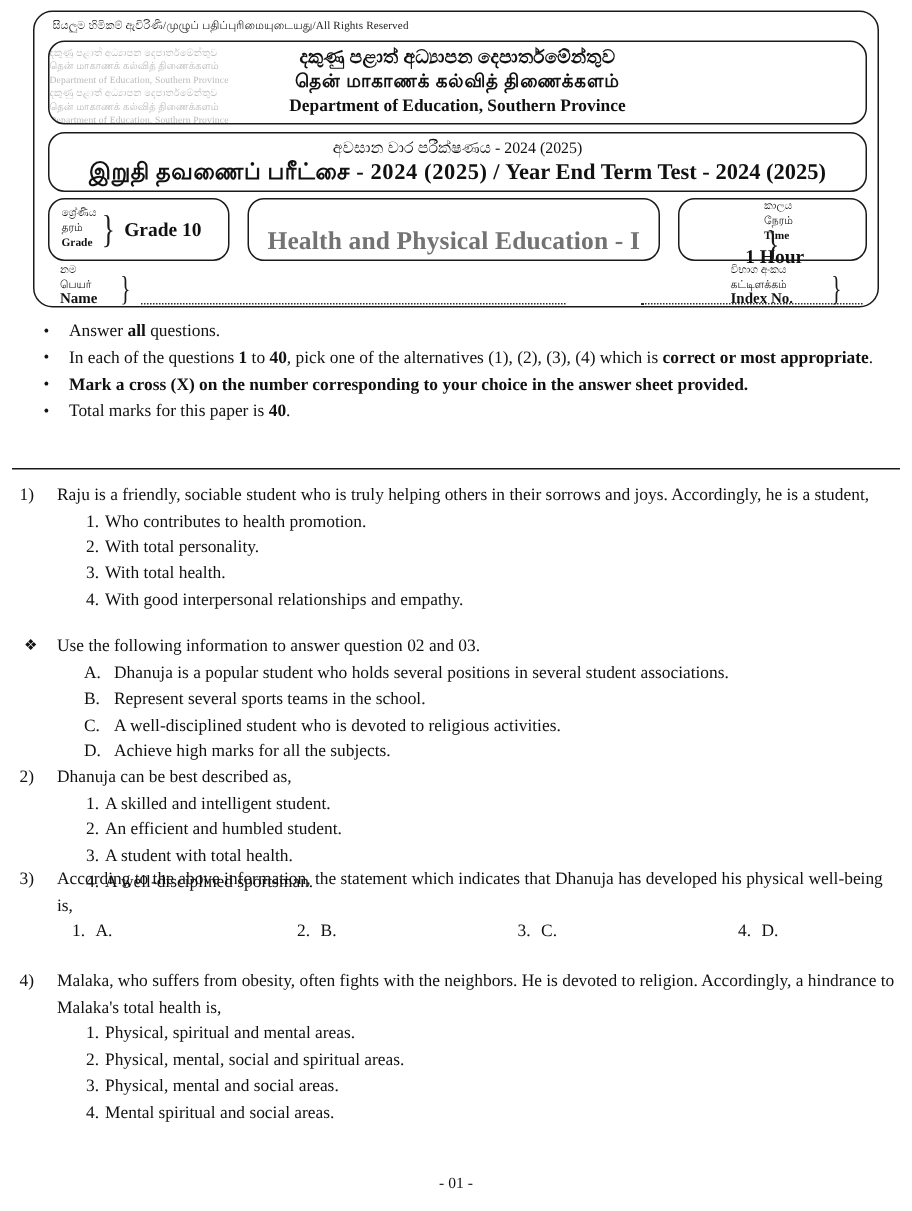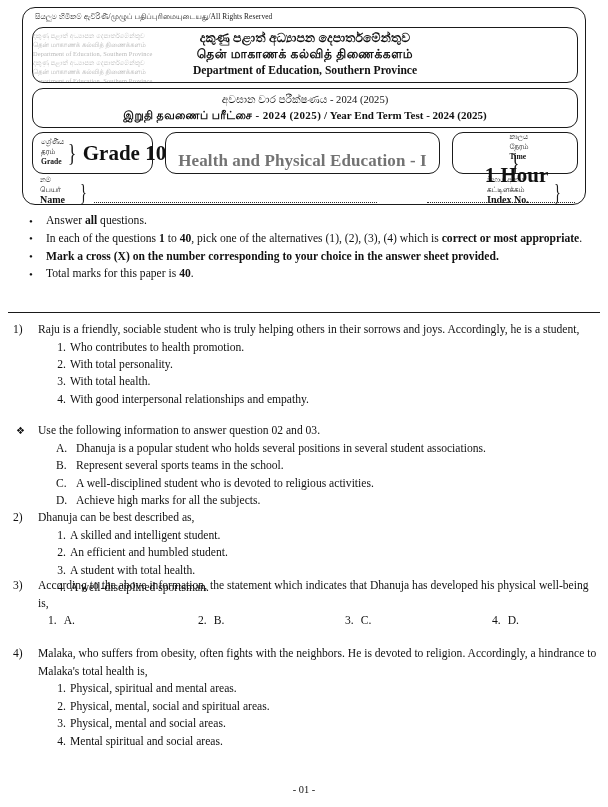--- a/index.html
+++ b/index.html
@@ -123,21 +123,21 @@
     box-sizing: border-box;
     text-align: center;
     padding-top: 3px;
   }
   .title-box .line1 {
     font-size: 10.6px;
     line-height: 15px;
     color: #111;
   }
   .title-box .line2 {
-    font-size: 11px;
+    font-size: 15px;
     line-height: 17px;
     font-weight: bold;
     color: #111;
   }
   .title-box .line2 .ta { letter-spacing: 0.4px; }
 
   
   .gst-row {
     position: absolute;
     left: 9px;
@@ -170,21 +170,21 @@
   .brace {
     font-size: 26px;
     line-height: 0;
     margin: 0 1px 0 2px;
     color: #1a1a1a;
     font-family: "Liberation Serif", "DejaVu Serif", serif;
     transform: scaleX(0.7);
     display: inline-block;
   }
   .bigval {
-    font-size: 21px;
+    font-size: 13px;
     font-weight: bold;
     color: #111;
     padding-left: 3px;
     white-space: nowrap;
   }
   .subject-title {
     font-size: 17px;
     font-weight: bold;
     color: #737373;
     letter-spacing: 0.1px;

